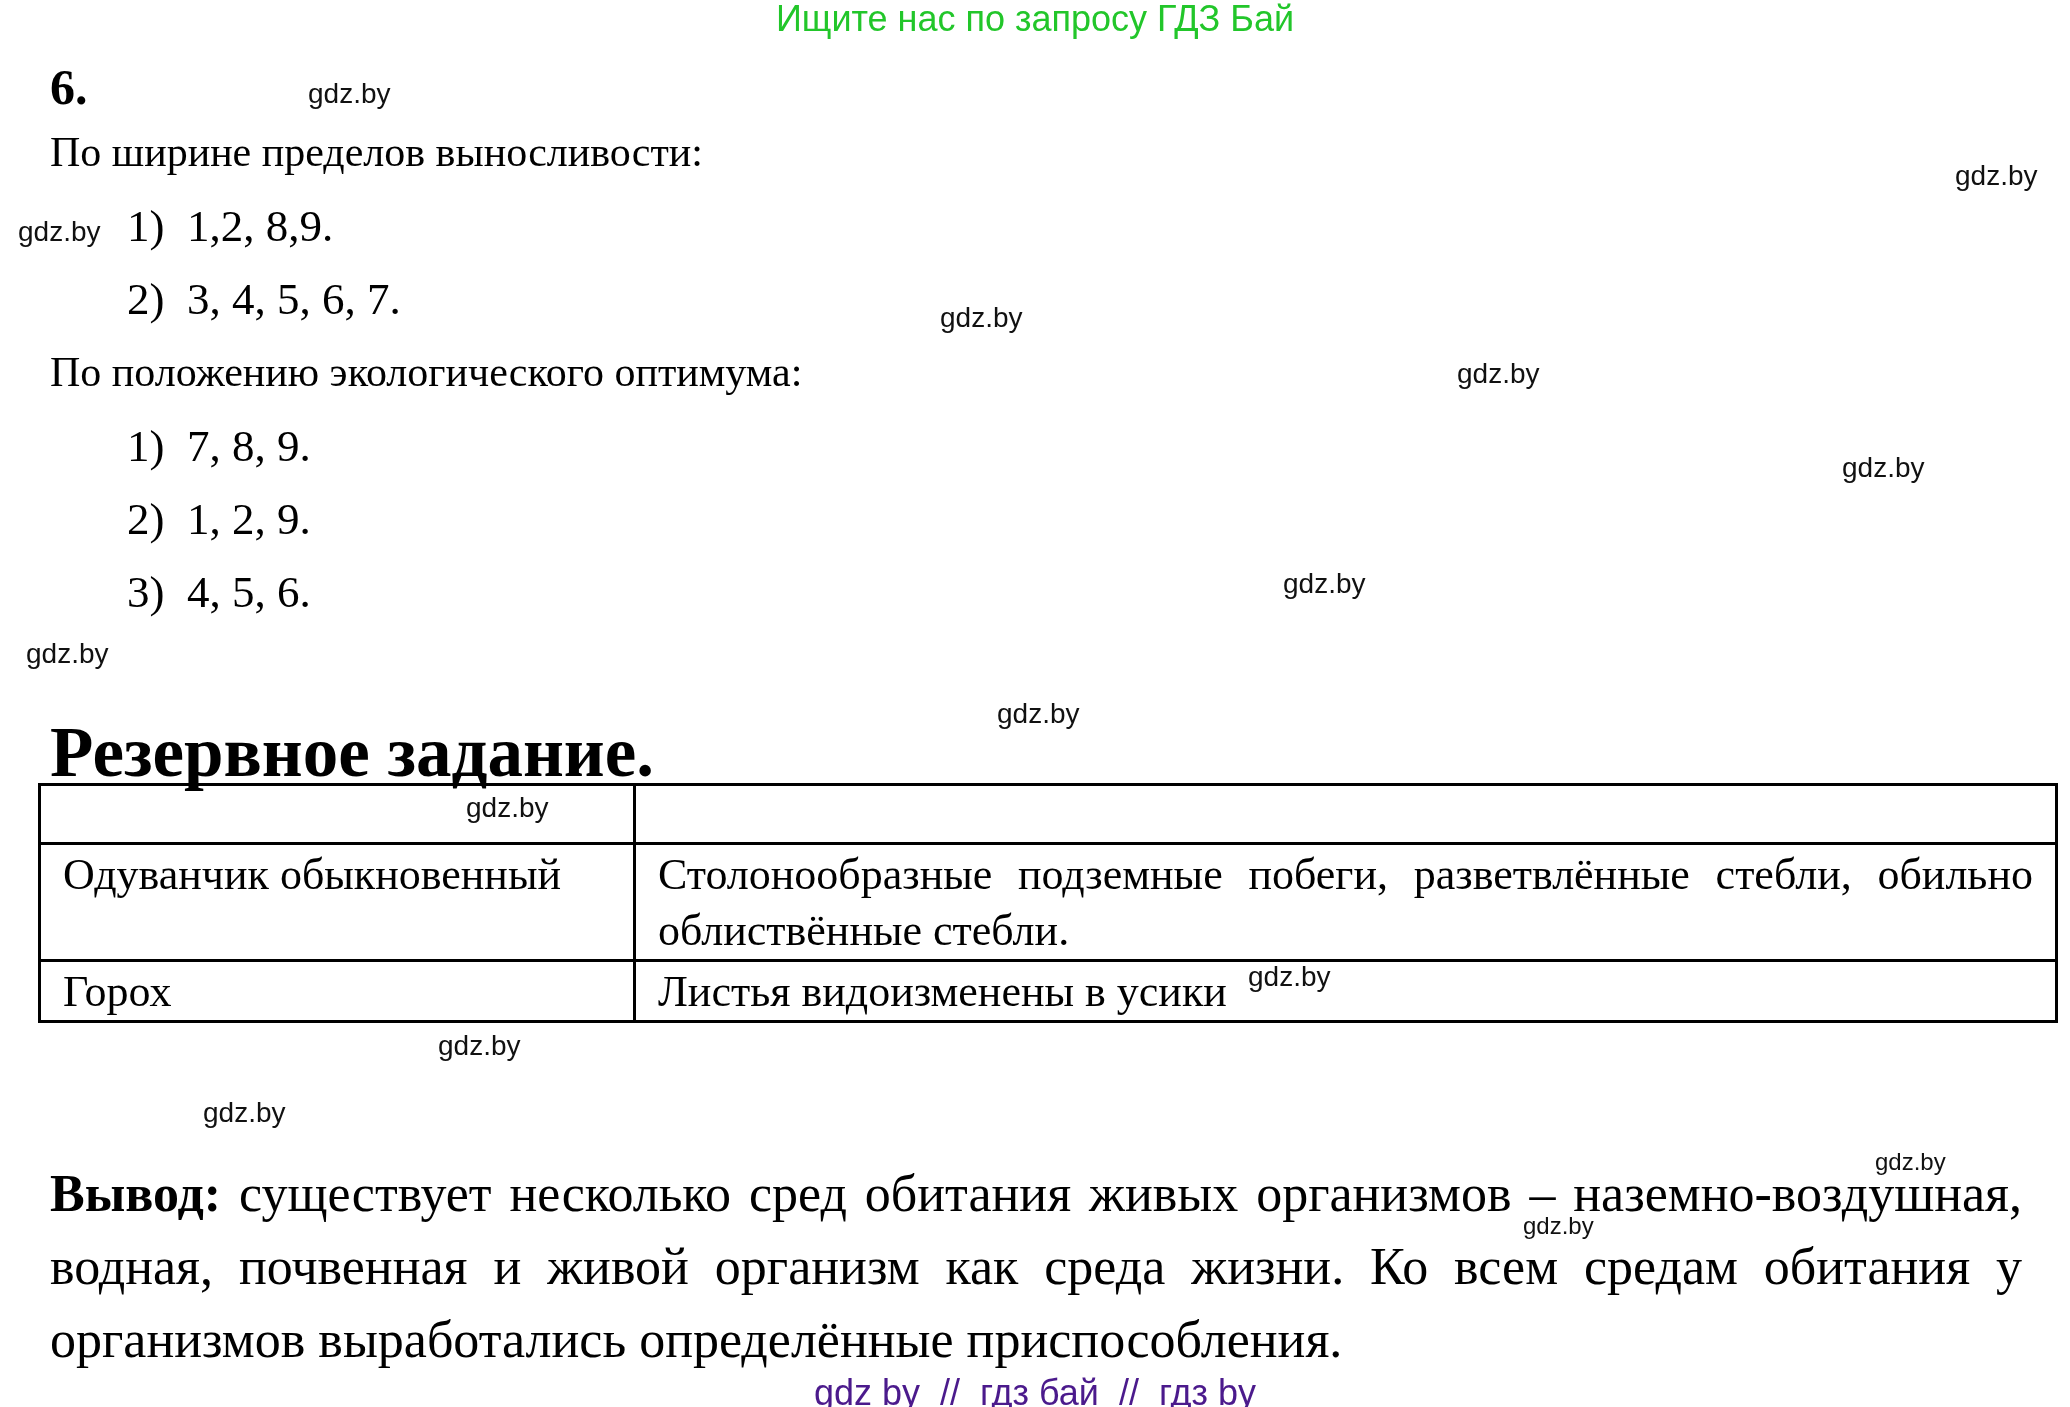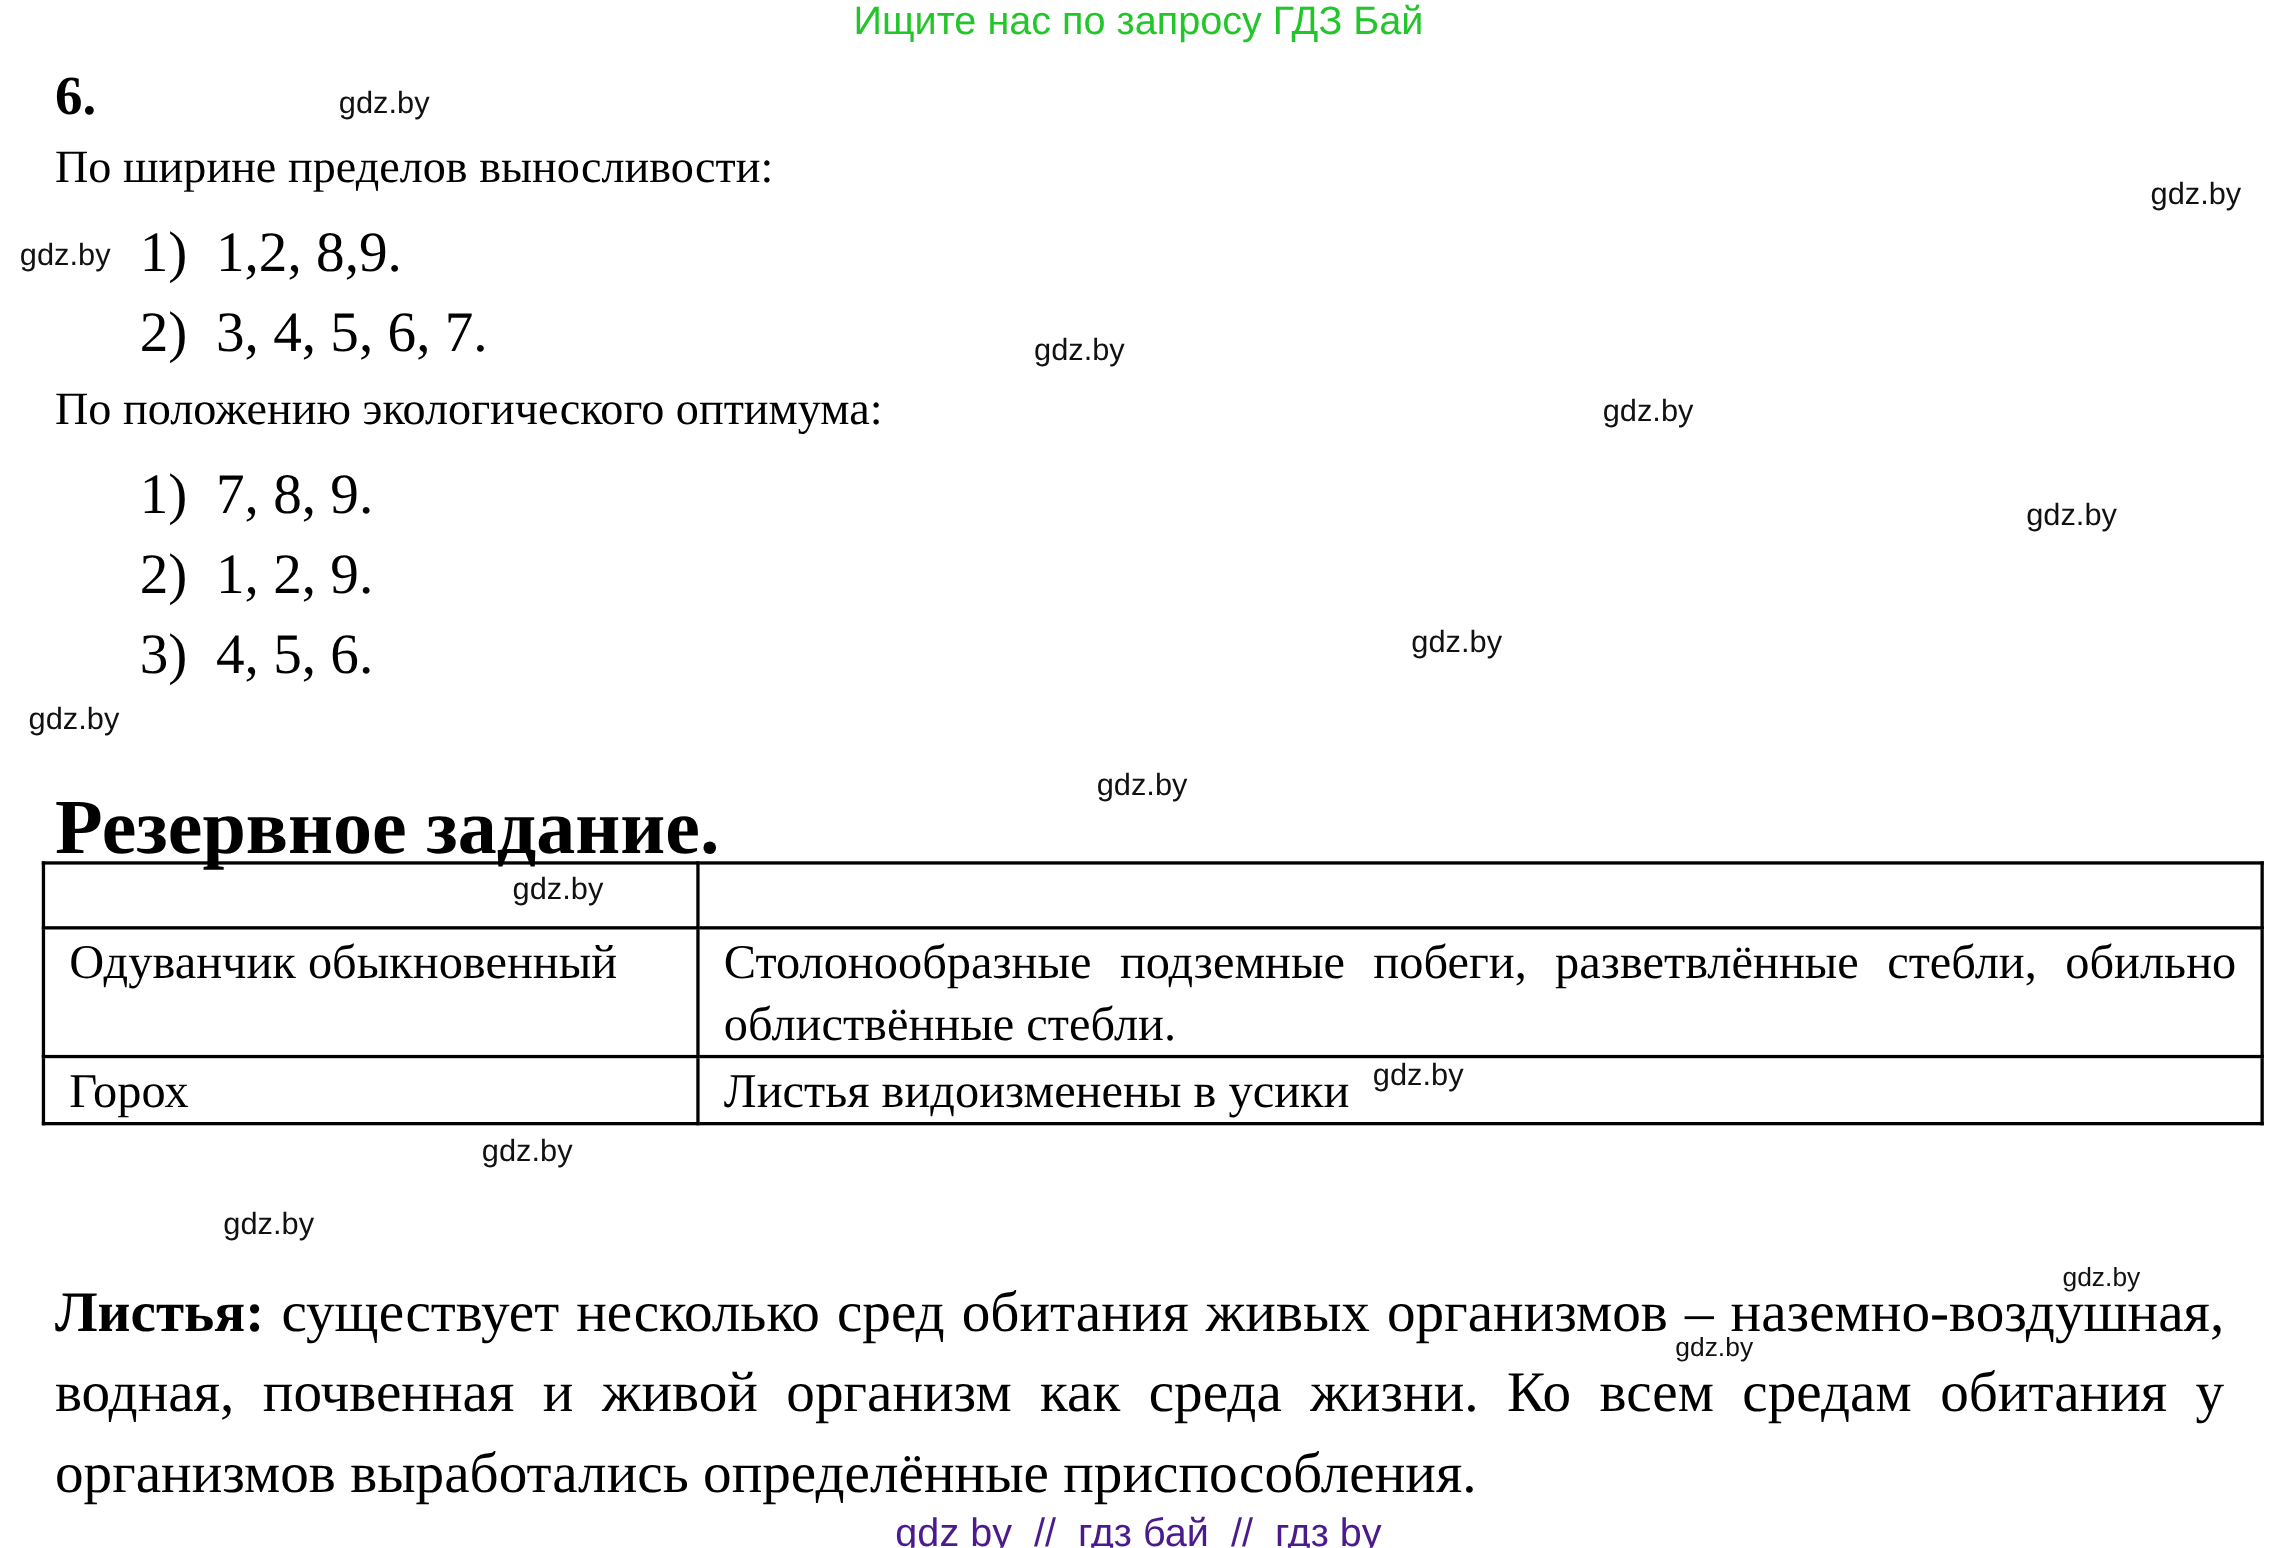--- a/index.html
+++ b/index.html
@@ -3,21 +3,21 @@
   <meta charset="utf-8">
   <style>
     html, body { margin: 0; padding: 0; background: #ffffff; }
     body { width: 2070px; height: 1407px; position: relative; overflow: hidden; }
     .serif { font-family: "Liberation Serif", "DejaVu Serif", serif; color: #000; }
     .sans { font-family: "Liberation Sans", "DejaVu Sans", sans-serif; }
     .abs { position: absolute; white-space: nowrap; }
     .banner { left: 0; width: 2070px; top: -2px; text-align: center; font-size: 36px; color: #22c62a; }
     .task-num { left: 50px; top: 58px; font-size: 50px; font-weight: bold; }
     .heading { left: 50px; font-size: 42px; }
-    .item { font-size: 52px; }
+    .item { font-size: 45px; }
     .wm { font-size: 28px; color: #111; }
     .wm-small { font-size: 24px; color: #111; }
     .bold-h { left: 50px; top: 712px; font-size: 71px; font-weight: bold; }
     table.res { position: absolute; left: 26px; top: 783px; width: 2020px; border-collapse: collapse; margin-left: 12px; }
     table.res td { border: 3px solid #000; vertical-align: top; font-family: "Liberation Serif", "DejaVu Serif", serif; font-size: 44px; line-height: 56px; padding: 2px 22px 0 22px; }
     table.res td.c1 { width: 548px; }
     table.res tr.r0 td { height: 54px; }
     table.res td.just { text-align: justify; text-align-last: left; }
     .conclusion { left: 50px; top: 1157px; width: 1972px; font-size: 52px; line-height: 73px; text-align: justify; white-space: normal; }
     .conclusion b { font-weight: bold; }
@@ -67,21 +67,21 @@
     <td class="just">Столонообразные подземные побеги, разветвлённые стебли, обильно облиствённые стебли.</td>
   </tr>
   <tr>
     <td class="c1">Горох</td>
     <td>Листья видоизменены в усики</td>
   </tr>
 </tbody>
   </table>
 
 <div class="abs serif conclusion">
-  <b>Листья:</b><span> существует несколько сред обитания живых организмов – наземно-воздушная, водная, почвенная и живой организм как среда жизни. Ко всем средам обитания у организмов выработались определённые приспособления.</span>
+  <b>Вывод:</b><span> существует несколько сред обитания живых организмов – наземно-воздушная, водная, почвенная и живой организм как среда жизни. Ко всем средам обитания у организмов выработались определённые приспособления.</span>
 </div>
 
 <div class="abs sans wm" style="left:308px; top:78px;">gdz.by</div>
 <div class="abs sans wm" style="left:1955px; top:160px;">gdz.by</div>
 <div class="abs sans wm" style="left:18px; top:216px;">gdz.by</div>
 <div class="abs sans wm" style="left:940px; top:302px;">gdz.by</div>
 <div class="abs sans wm" style="left:1457px; top:358px;">gdz.by</div>
 <div class="abs sans wm" style="left:1842px; top:452px;">gdz.by</div>
 <div class="abs sans wm" style="left:1283px; top:568px;">gdz.by</div>
 <div class="abs sans wm" style="left:26px; top:638px;">gdz.by</div>

